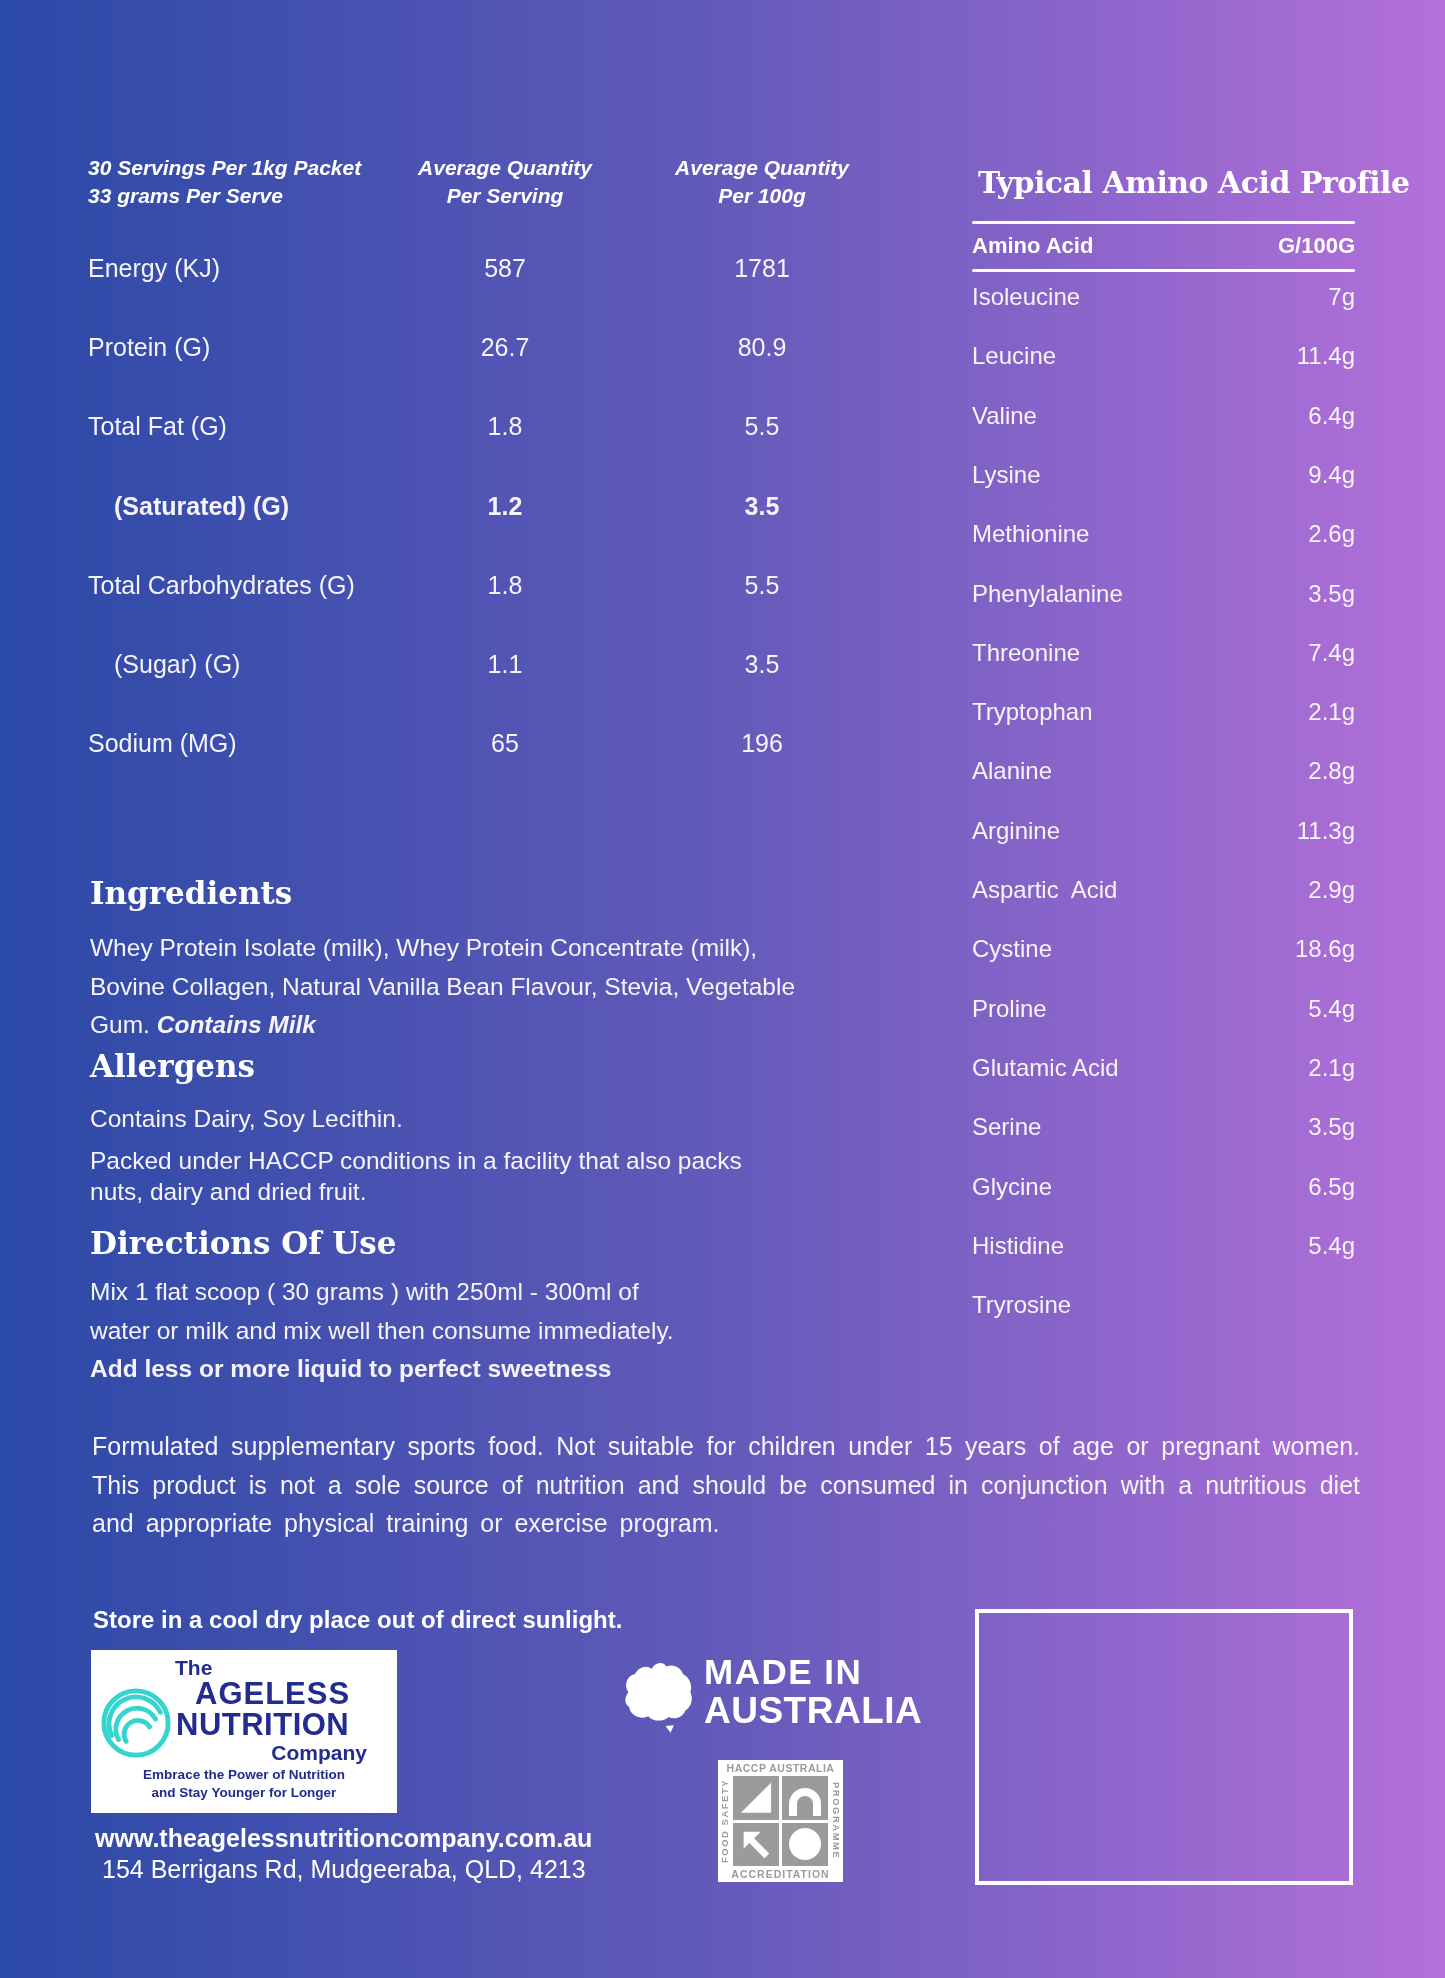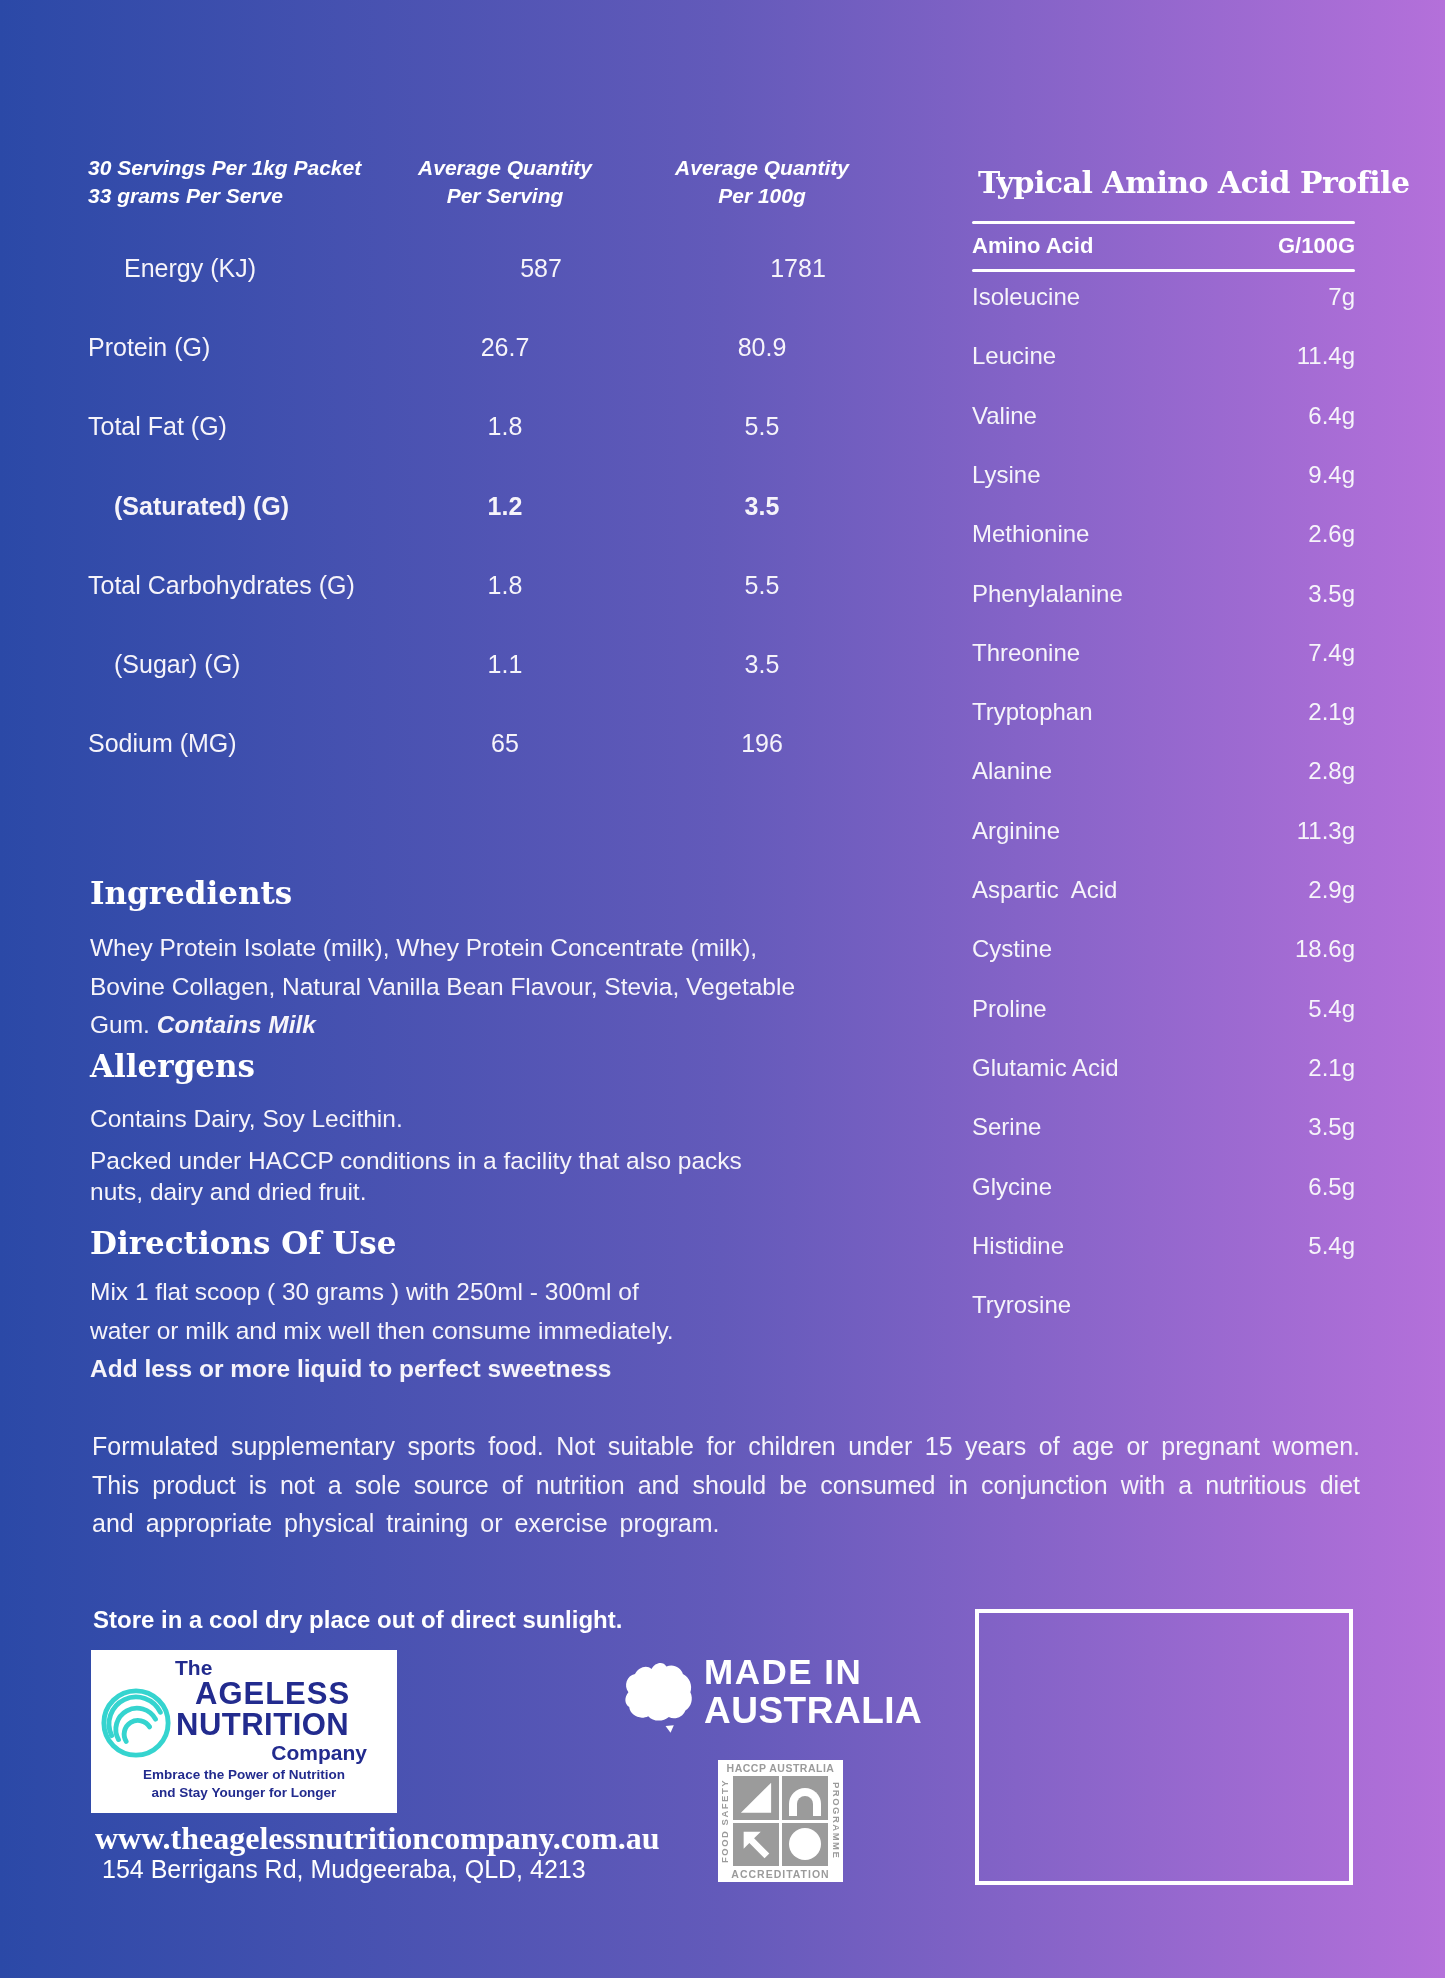--- a/index.html
+++ b/index.html
@@ -34,21 +34,21 @@
   .just{width:1268px;left:88px;font-size:25px;line-height:38.5px;text-align:justify;word-spacing:5px;}
   
   .store-note{font-size:24px;font-weight:700;color:#fff;white-space:nowrap;}
   .logo-box{position:absolute;left:91px;top:1650px;width:306px;height:163px;background:#fff;color:#222B8E;}
   .ag-the{position:absolute;left:84px;top:6px;font-size:21px;font-weight:700;}
   .ag-name1{position:absolute;left:104px;top:26px;font-size:31px;font-weight:700;letter-spacing:1px;}
   .ag-name2{position:absolute;left:85px;top:57px;font-size:31px;font-weight:700;letter-spacing:.5px;}
   .ag-co{position:absolute;right:30px;top:91px;font-size:21px;font-weight:700;}
   .ag-tag{position:absolute;left:0;right:0;text-align:center;font-size:13.5px;font-weight:700;}
   .ag-icon{position:absolute;left:8px;top:36px;width:74px;height:74px;}
-  .site{font-size:32px;font-weight:700;color:#fff;white-space:nowrap;font-family:Liberation Serif, serif;}
+  .site{font-size:25px;font-weight:700;color:#fff;white-space:nowrap;}
   .addr{font-size:25px;color:#fff;white-space:nowrap;}
   
   .mia{position:absolute;left:612px;top:1652px;width:330px;height:90px;}
   .mia-map{position:absolute;left:0;top:8px;width:84px;height:76px;}
   .mia-text{position:absolute;left:92px;top:2px;font-weight:700;color:#fff;letter-spacing:1.5px;line-height:1;}
   .mia-l1{font-size:35px;}
   .mia-l2{font-size:37px;margin-top:3px;letter-spacing:.5px;}
   
   .haccp{position:absolute;left:718px;top:1760px;width:125px;height:122px;background:#fff;color:#9B9B9B;}
   .h-top{position:absolute;top:2px;left:0;right:0;text-align:center;font-size:10.5px;font-weight:700;letter-spacing:.5px;}
@@ -77,21 +77,21 @@
   <div class="abs nt-head c" style="left:505px;top:154px;text-align:center;">
     <div>Average Quantity</div>
     <div>Per Serving</div>
   </div>
   <div class="abs nt-head c" style="left:762px;top:154px;text-align:center;">
     <div>Average Quantity</div>
     <div>Per 100g</div>
   </div>
 
   <div class="abs" style="left:0;top:0;width:100%;height:800px;" id="nutrition-rows">
-      <div class="n-row" style="top: 268px; margin-left: 36px;">
+      <div class="n-row" style="top: 268px;">
         <span class="n-label">Energy (KJ)</span>
         <span class="n-serving">587</span>
         <span class="n-100g">1781</span>
       </div>
       <div class="n-row" style="top: 347.2px;">
         <span class="n-label">Protein (G)</span>
         <span class="n-serving">26.7</span>
         <span class="n-100g">80.9</span>
       </div>
       <div class="n-row" style="top: 426.4px;">

